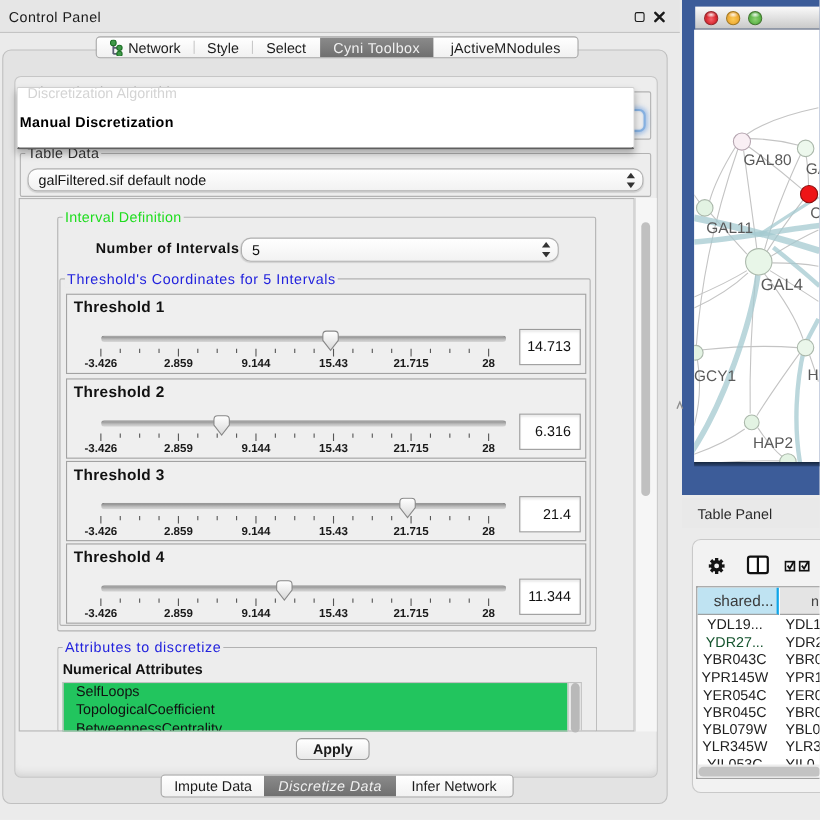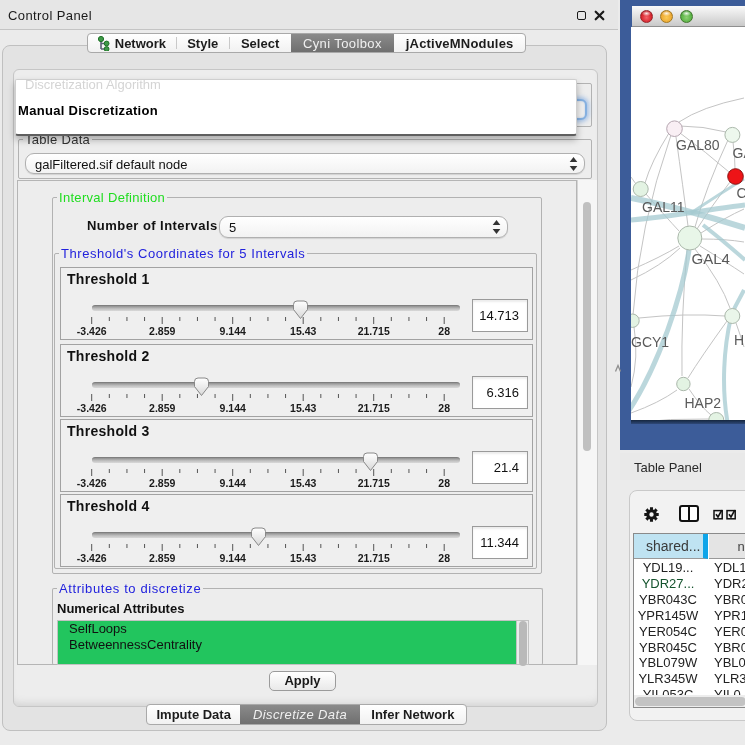--- a/index.html
+++ b/index.html
@@ -10,21 +10,21 @@
   border-bottom:1px solid #c4c4c4; }
 #titlebar .t { position:absolute; left:8px; top:8px; font-size:13px; color:#1a1a1a; letter-spacing:0.4px; }
 #outer { left:2px; top:45px; width:605px; height:686px; background:#e3e3e3;
   border:1px solid #c0c0c0; border-radius:8px; }
 #inner { left:13px; top:69px; width:585px; height:638px; background:#ededed;
   border:1px solid #c6c6c6; border-radius:6px;
   box-shadow: inset 0 -8px 8px -6px #cfcfcf; }
 
 .tabbar { background:linear-gradient(#ffffff,#f1f1f1); border:1px solid #a9a9a9;
   border-radius:4px; display:flex; align-items:center; overflow:hidden; }
-.tabbar .tab { font-size:13px; font-weight:bold; color:#1c1c1c; text-align:center;
+.tabbar .tab { font-size:13px; font-weight:normal; color:#1c1c1c; text-align:center;
   height:100%; display:flex; align-items:center; justify-content:center; }
 .tabbar .sel { background:linear-gradient(#8b8b8b,#6f6f6f); color:#f0f0f0; font-weight:normal; letter-spacing:0.4px; }
 .vsep { width:1px; height:70%; background:#c9c9c9; }
 
 .grp { position:absolute; border:1px solid #b2b2b2; border-radius:2px; }
 .grp .lbl { position:absolute; top:-8px; left:4px; background:#ededed; padding:0 2px;
   font-size:13px; line-height:15px; letter-spacing:0.3px; white-space:nowrap; }
 
 .combo { position:absolute; background:linear-gradient(#ffffff,#f2f2f2);
   border:1px solid #b0b0b0; border-radius:9px; font-size:13px; color:#111;
@@ -325,20 +325,21 @@
       </div>
     </div>
   </div>
 
 <div class="grp" style="left:52px;top:588px;width:491px;height:77px;border-bottom:none;">
   <span class="lbl" style="color:#2222dd;letter-spacing:0.6px;">Attributes to discretize</span>
 </div>
 <span class="abs" style="left:57px;top:601px;font-size:13px;font-weight:bold;color:#111;">Numerical Attributes</span>
 <div class="abs" style="left:57px;top:620px;width:459px;height:45px;background:#22c55e;border:1px solid #c2c2c2;border-right:none;overflow:hidden;">
   <div class="lrow">SelfLoops</div>
+  <div class="lrow">TopologicalCoefficient</div>
   <div class="lrow">BetweennessCentrality</div>
 </div>
 <div class="abs" style="left:516px;top:620px;width:13px;height:45px;background:#ececec;border:1px solid #c2c2c2;"></div>
 <div class="sbthumb" style="left:518.5px;top:621px;width:8px;height:45px;background:#b9b9b9;"></div>
 
 <div class="abs" id="applybtn">Apply</div>
 
 <div class="abs tabbar" style="left:146px;top:704px;width:321px;height:21px;">
   <div class="tab" style="width:94px;">Impute Data</div>
   <div class="tab sel" style="width:120px;font-style:italic;">Discretize Data</div>
@@ -431,21 +432,21 @@
     </svg>
     <div style="position:absolute;left:679px;top:505px;width:20px;height:17px;border:2.4px solid #111;border-radius:3px;background:#fff;"></div>
     <div style="position:absolute;left:688px;top:506px;width:2.4px;height:15px;background:#111;"></div>
     <svg style="position:absolute;left:713px;top:508px;" width="26" height="12" viewBox="0 0 26 12">
       <rect x="1" y="2.6" width="8.2" height="8.2" fill="none" stroke="#111" stroke-width="1.5"></rect>
       <path d="M3 6.2 L5 9 L8.8 2.2" fill="none" stroke="#111" stroke-width="1.6"></path>
       <rect x="14" y="2.6" width="8.2" height="8.2" fill="none" stroke="#111" stroke-width="1.5"></rect>
       <path d="M16 6.2 L18 9 L21.8 2.2" fill="none" stroke="#111" stroke-width="1.6"></path>
     </svg>
     <div style="position:absolute;left:633px;top:533px;width:112px;height:175px;border:1px solid #8a8a8a;border-right:none;background:#fff;overflow:hidden;">
-      <div style="position:absolute;left:0;top:0;width:74px;height:25px;background:#bfe3f2;border-right:5px solid #0ea5e9;border-bottom:1px solid #999;text-align:left;font-size:14px;color:#3a3a3a;line-height:25px;text-indent:12px;">shared...</div>
+      <div style="position:absolute;left:0;top:0;width:74px;height:25px;background:#bfe3f2;border-right:2px solid #0ea5e9;border-bottom:1px solid #999;text-align:center;font-size:14px;color:#3a3a3a;line-height:25px;text-indent:12px;">shared...</div>
       <div style="position:absolute;left:75px;top:0;width:64px;height:25px;background:#e4e4e4;border-bottom:1px solid #999;text-align:center;font-size:13px;color:#444;line-height:25px;">n</div>
       <div style="position:absolute;left:-3px;top:26px;width:74px;text-align:center;font-size:13px;color:#222;">YDL19...</div>
       <div style="position:absolute;left:80px;top:26px;font-size:13px;color:#222;">YDL1</div>
       <div style="position:absolute;left:-3px;top:41.9px;width:74px;text-align:center;font-size:13px;color:#14532d;">YDR27...</div>
       <div style="position:absolute;left:80px;top:41.9px;font-size:13px;color:#222;">YDR2</div>
       <div style="position:absolute;left:-3px;top:57.8px;width:74px;text-align:center;font-size:13px;color:#222;">YBR043C</div>
       <div style="position:absolute;left:80px;top:57.8px;font-size:13px;color:#222;">YBR0</div>
       <div style="position:absolute;left:-3px;top:73.7px;width:74px;text-align:center;font-size:13px;color:#222;">YPR145W</div>
       <div style="position:absolute;left:80px;top:73.7px;font-size:13px;color:#222;">YPR1</div>
       <div style="position:absolute;left:-3px;top:89.6px;width:74px;text-align:center;font-size:13px;color:#222;">YER054C</div>

